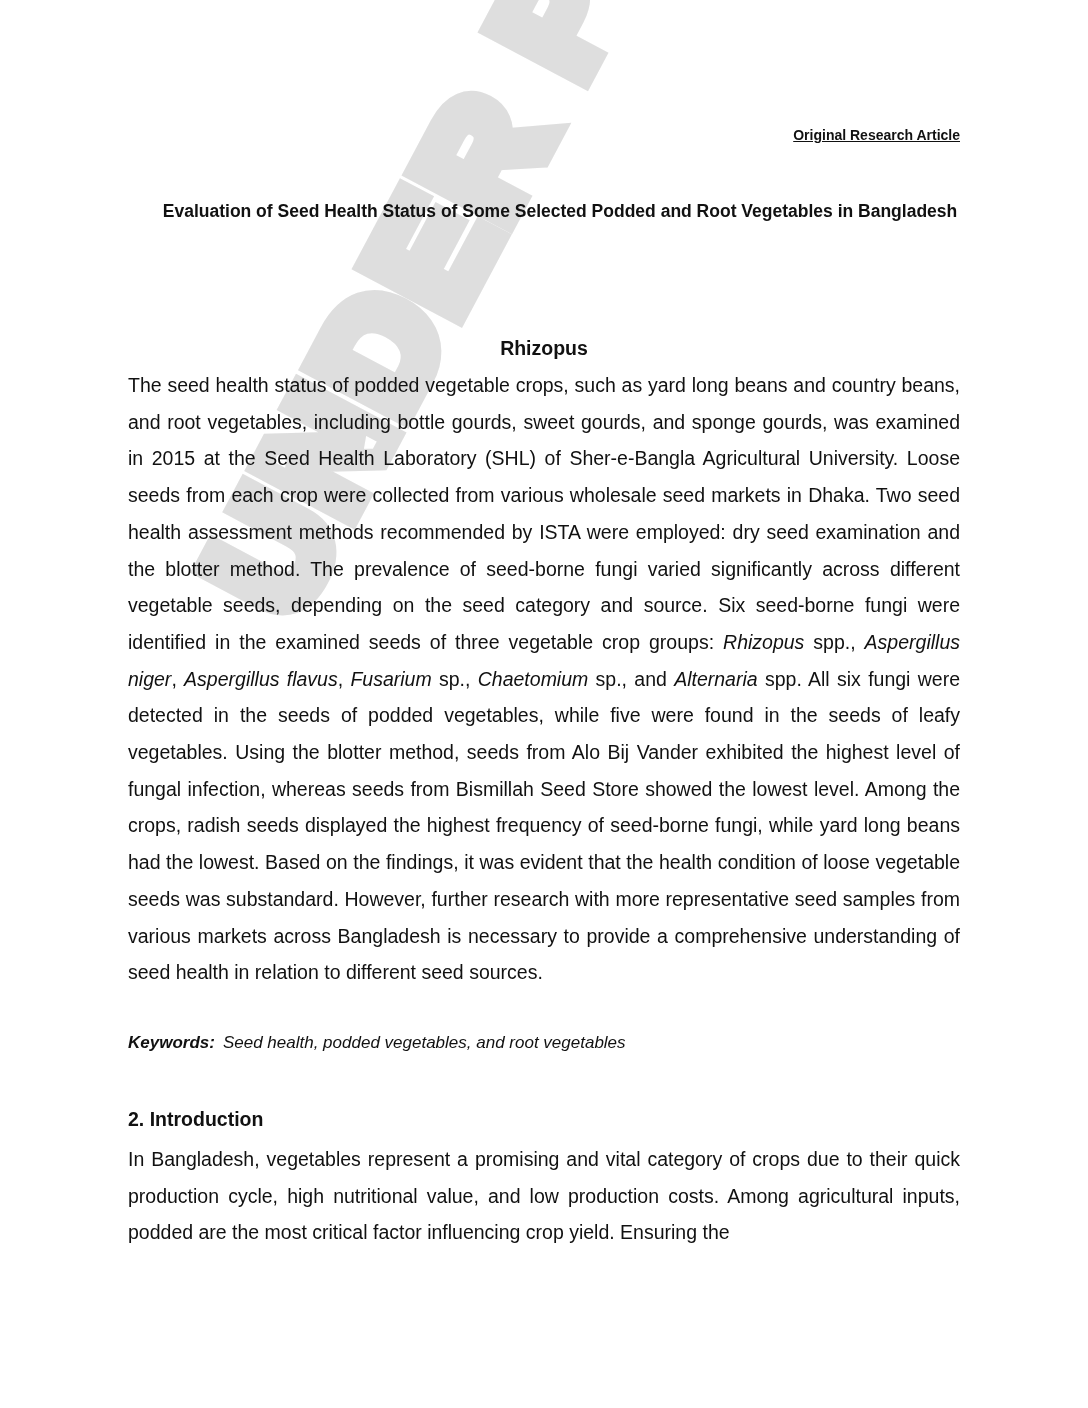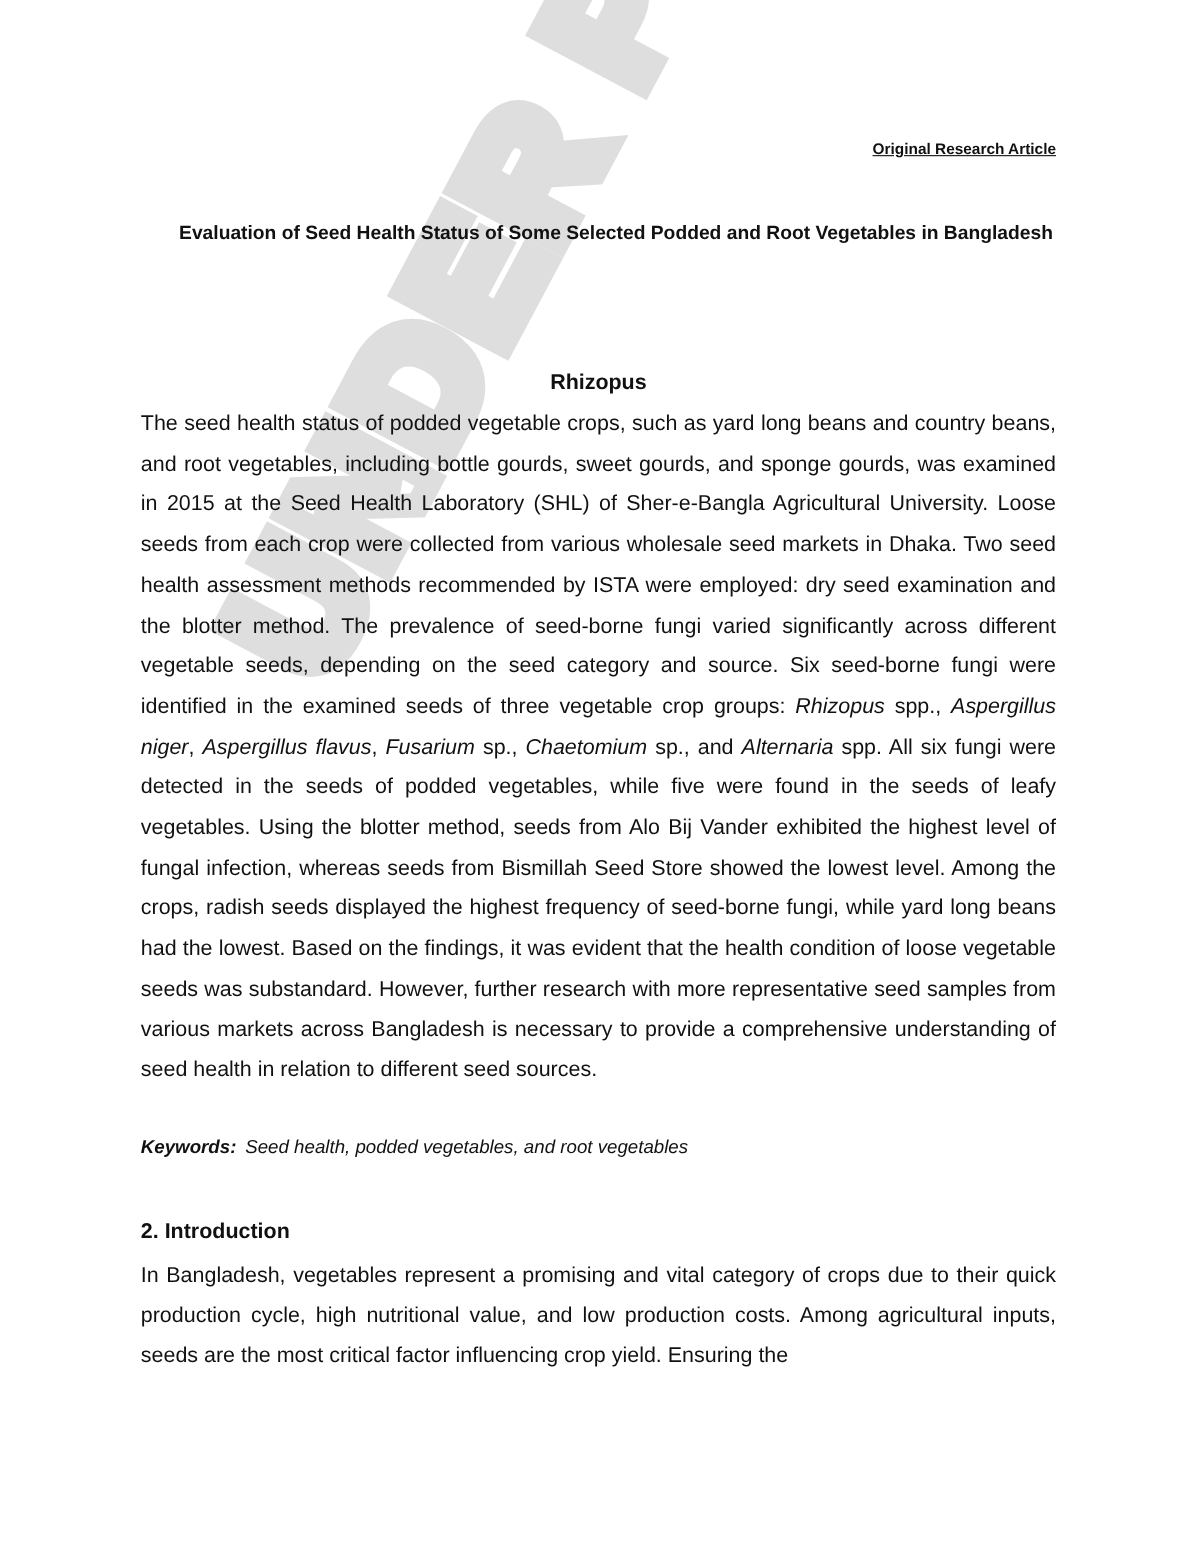--- a/index.html
+++ b/index.html
@@ -40,15 +40,15 @@
     <div class="abstract-heading">Rhizopus</div>
     <div class="abstract-body">
       <span>The seed health status of podded vegetable crops, such as yard long beans and country beans, and root vegetables, including bottle gourds, sweet gourds, and sponge gourds, was examined in 2015 at the Seed Health Laboratory (SHL) of Sher-e-Bangla Agricultural University. Loose seeds from each crop were collected from various wholesale seed markets in Dhaka. Two seed health assessment methods recommended by ISTA were employed: dry seed examination and the blotter method. The prevalence of seed-borne fungi varied significantly across different vegetable seeds, depending on the seed category and source. Six seed-borne fungi were identified in the examined seeds of three vegetable crop groups: </span><i>Rhizopus</i><span> spp., </span><i>Aspergillus niger</i><span>, </span><i>Aspergillus flavus</i><span>, </span><i>Fusarium</i><span> sp., </span><i>Chaetomium</i><span> sp., and </span><i>Alternaria</i><span> spp. All six fungi were detected in the seeds of podded vegetables, while five were found in the seeds of leafy vegetables. Using the blotter method, seeds from Alo Bij Vander exhibited the highest level of fungal infection, whereas seeds from Bismillah Seed Store showed the lowest level. Among the crops, radish seeds displayed the highest frequency of seed-borne fungi, while yard long beans had the lowest. Based on the findings, it was evident that the health condition of loose vegetable seeds was substandard. However, further research with more representative seed samples from various markets across Bangladesh is necessary to provide a comprehensive understanding of seed health in relation to different seed sources.</span>
     </div>
 
     <div class="keywords">
       <b>Keywords:</b><span>Seed health, podded vegetables, and root vegetables</span>
     </div>
 
     <div class="intro-heading">2. Introduction</div>
-    <div class="intro-body">In Bangladesh, vegetables represent a promising and vital category of crops due to their quick production cycle, high nutritional value, and low production costs. Among agricultural inputs, seeds are the most critical factor influencing crop yield. Ensuring the</div>
+    <div class="intro-body">In Bangladesh, vegetables represent a promising and vital category of crops due to their quick production cycle, high nutritional value, and low production costs. Among agricultural inputs, podded are the most critical factor influencing crop yield. Ensuring the</div>
   </div>
 </div>
 
 </body></html>

